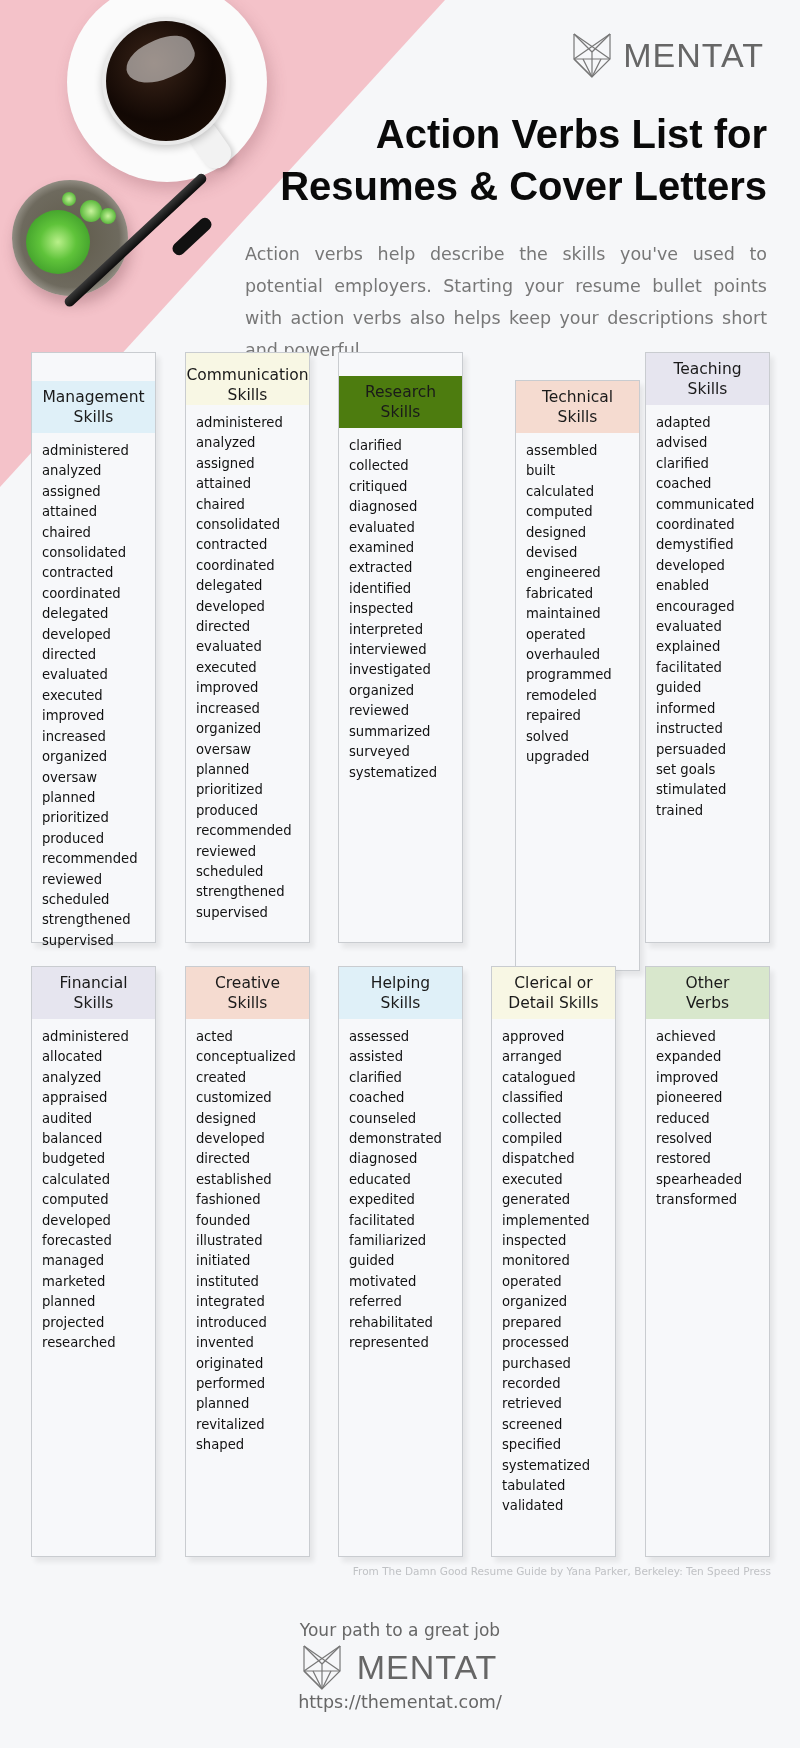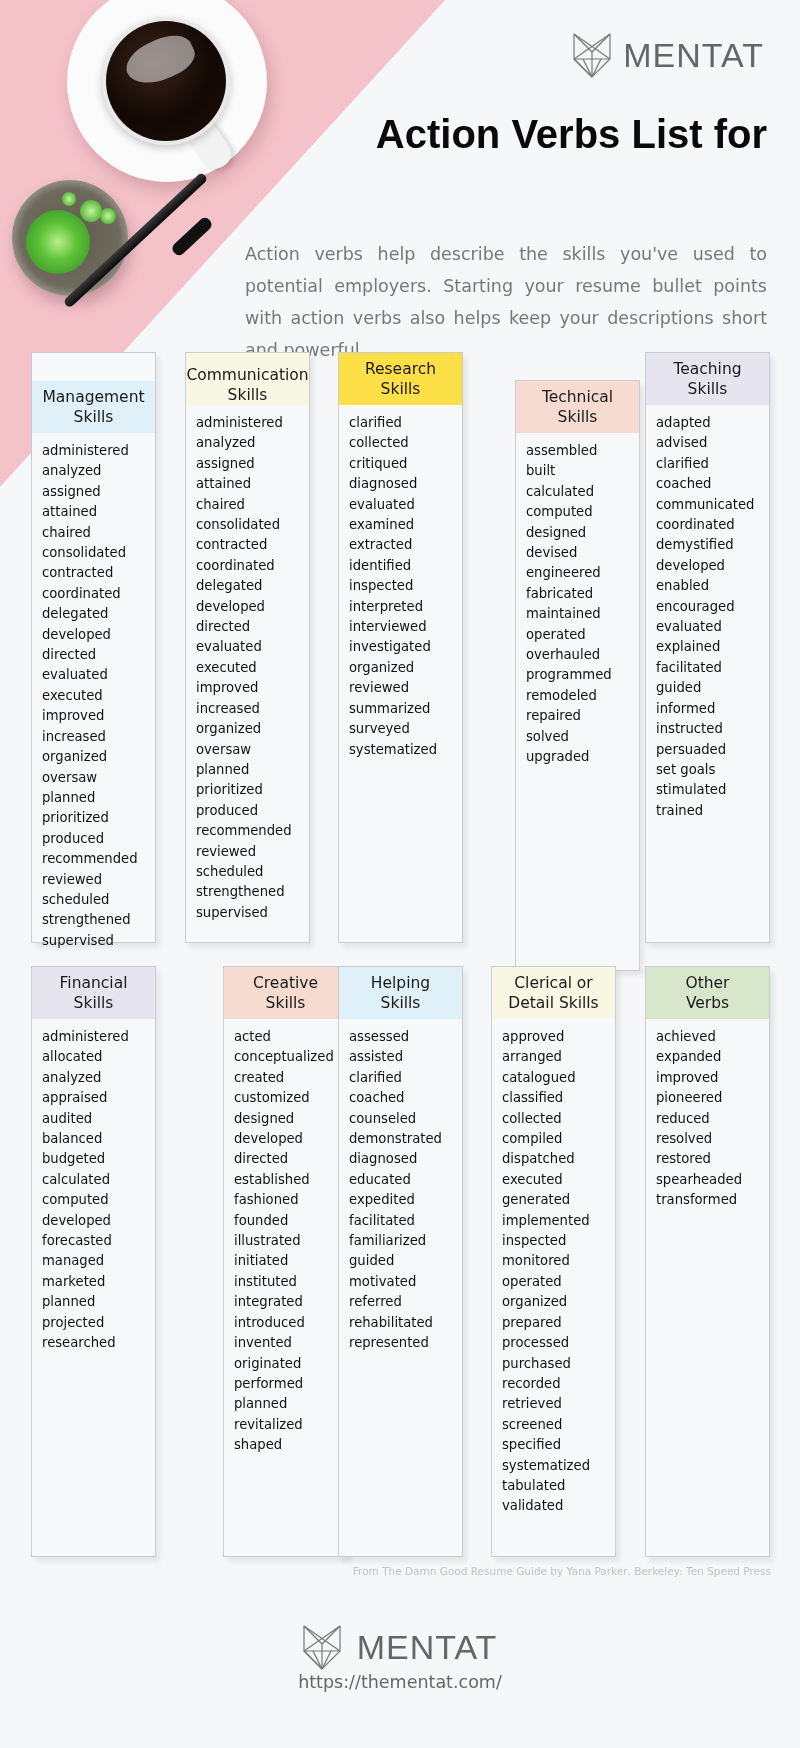--- a/index.html
+++ b/index.html
@@ -138,20 +138,21 @@
     <line x1="19" y1="20" x2="19" y2="45"></line>
     <line x1="1" y1="27" x2="19" y2="45"></line>
     <line x1="10" y1="27" x2="19" y2="45"></line>
     <line x1="28" y1="27" x2="19" y2="45"></line>
   </svg>
   <span class="brand-word">MENTAT</span>
 </div>
 
 <h1 class="title" style="margin:0;font-size:40px;">
   <div>Action Verbs List for</div>
+  <div>Resumes &amp; Cover Letters</div>
 </h1>
 
 <p class="subtitle" style="margin:0;">Action verbs help describe the skills you've used to potential employers. Starting your resume bullet points with action verbs also helps keep your descriptions short and powerful</p>
 
 <div id="grid" class="grid">
     <div class="card" style="left: 0px; top: 0px; height: 589px;">
       <div class="card-head" style="background: rgb(223, 240, 248); margin-top: 28px;">
         <div>
           <div>Management</div>
           <div>Skills</div>
@@ -214,21 +215,21 @@
         <li>prioritized</li>
         <li>produced</li>
         <li>recommended</li>
         <li>reviewed</li>
         <li>scheduled</li>
         <li>strengthened</li>
         <li>supervised</li>
       </ul>
     </div>
     <div class="card" style="left: 307px; top: 0px; height: 589px;">
-      <div class="card-head" style="background: #fde047;">
+      <div class="card-head" style="background: #4d7c0f; margin-top: 23px;">
         <div>
           <div>Research</div>
           <div>Skills</div>
         </div>
       </div>
       <ul class="card-list">
         <li>clarified</li>
         <li>collected</li>
         <li>critiqued</li>
         <li>diagnosed</li>
@@ -322,21 +323,21 @@
         <li>computed</li>
         <li>developed</li>
         <li>forecasted</li>
         <li>managed</li>
         <li>marketed</li>
         <li>planned</li>
         <li>projected</li>
         <li>researched</li>
       </ul>
     </div>
-    <div class="card" style="left: 154px; top: 614px; height: 589px; margin-left: 38px;">
+    <div class="card" style="left: 154px; top: 614px; height: 589px;">
       <div class="card-head" style="background: rgb(245, 219, 208);">
         <div>
           <div>Creative</div>
           <div>Skills</div>
         </div>
       </div>
       <ul class="card-list">
         <li>acted</li>
         <li>conceptualized</li>
         <li>created</li>
@@ -437,20 +438,21 @@
         <li>restored</li>
         <li>spearheaded</li>
         <li>transformed</li>
       </ul>
     </div>
   </div>
 
 <div class="source">From The Damn Good Resume Guide by Yana Parker, Berkeley: Ten Speed Press</div>
 
 <div class="footer">
+  <div class="footer-tag">Your path to a great job</div>
   <div class="footer-brand">
     <svg width="38" height="46" viewBox="0 0 38 46" fill="none" stroke="#777" stroke-width="1.2">
       <polyline points="1,2 1,27 19,45 37,27 37,2"></polyline>
       <line x1="1" y1="2" x2="19" y2="20"></line>
       <line x1="37" y1="2" x2="19" y2="20"></line>
       <line x1="1" y1="2" x2="37" y2="27"></line>
       <line x1="37" y1="2" x2="1" y2="27"></line>
       <line x1="1" y1="27" x2="37" y2="27"></line>
       <line x1="19" y1="20" x2="19" y2="45"></line>
       <line x1="1" y1="27" x2="19" y2="45"></line>

